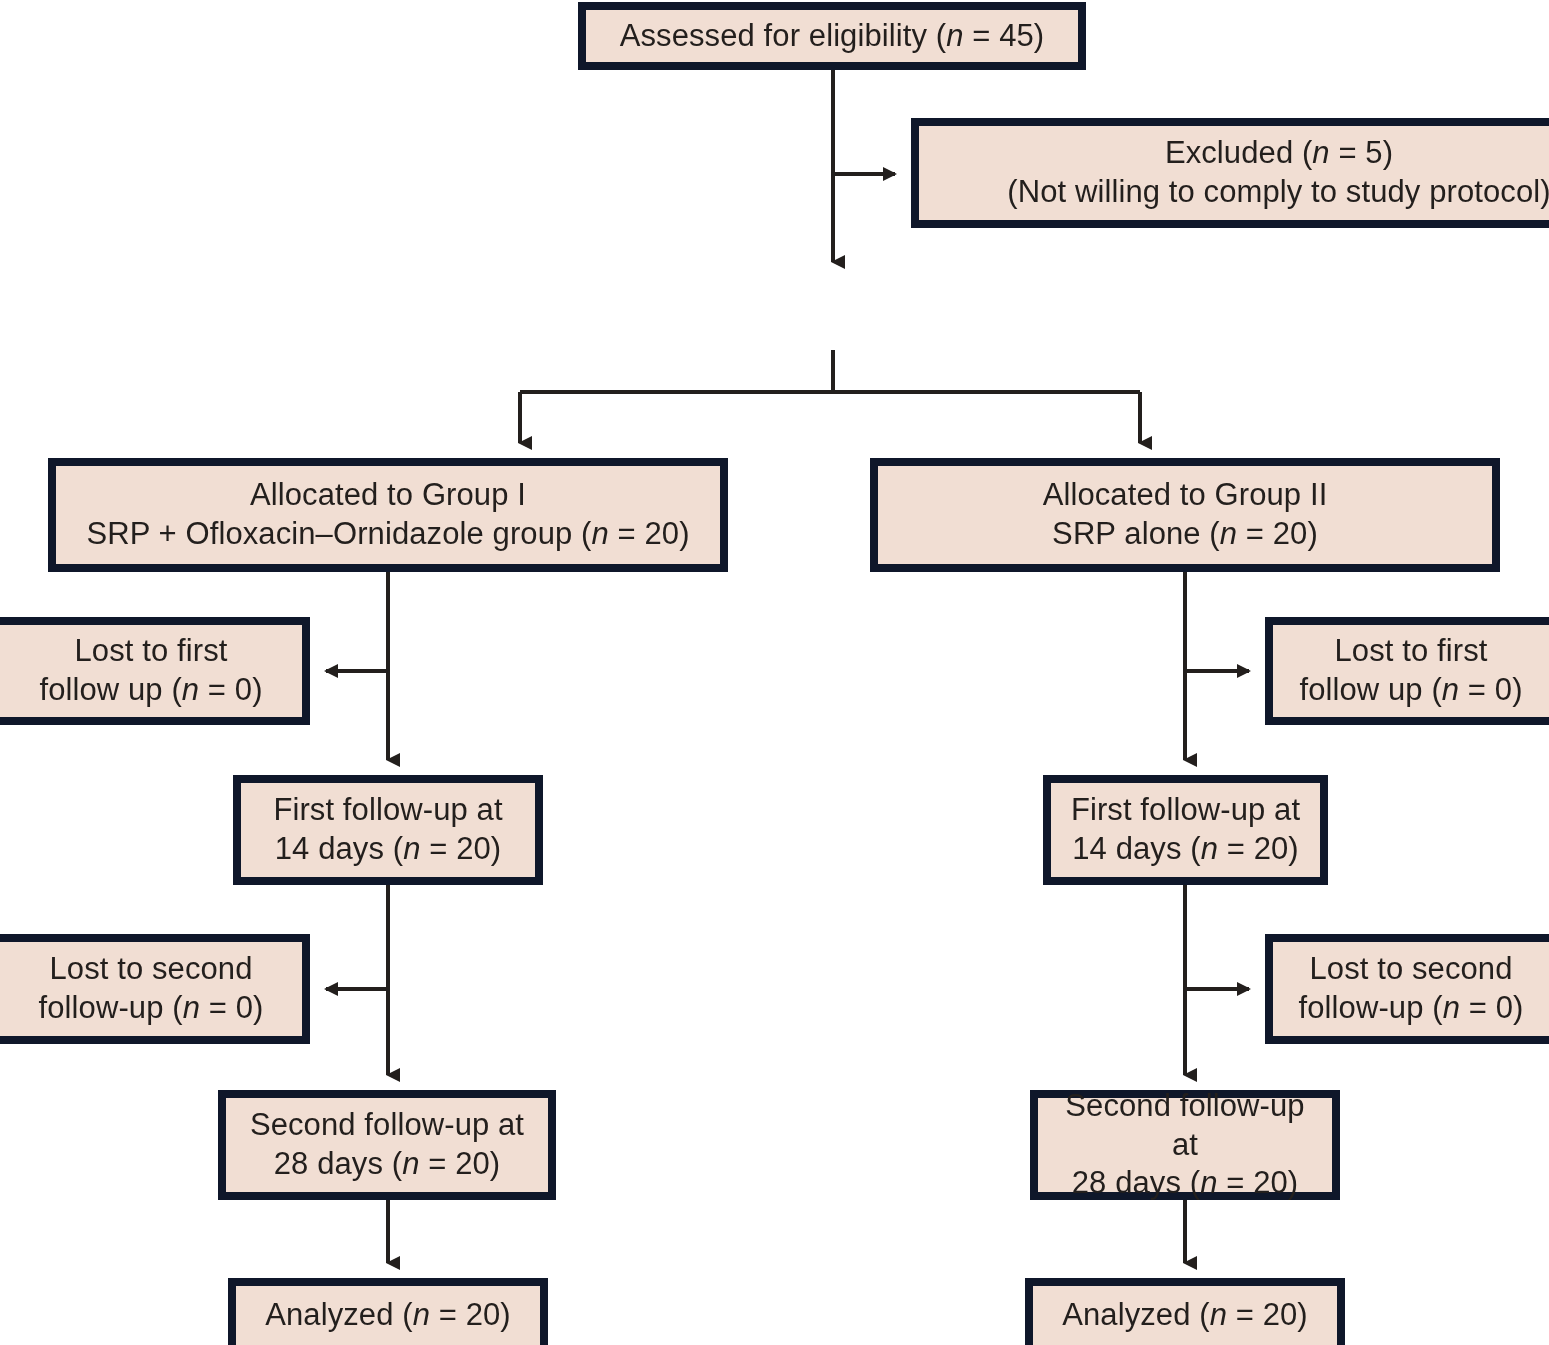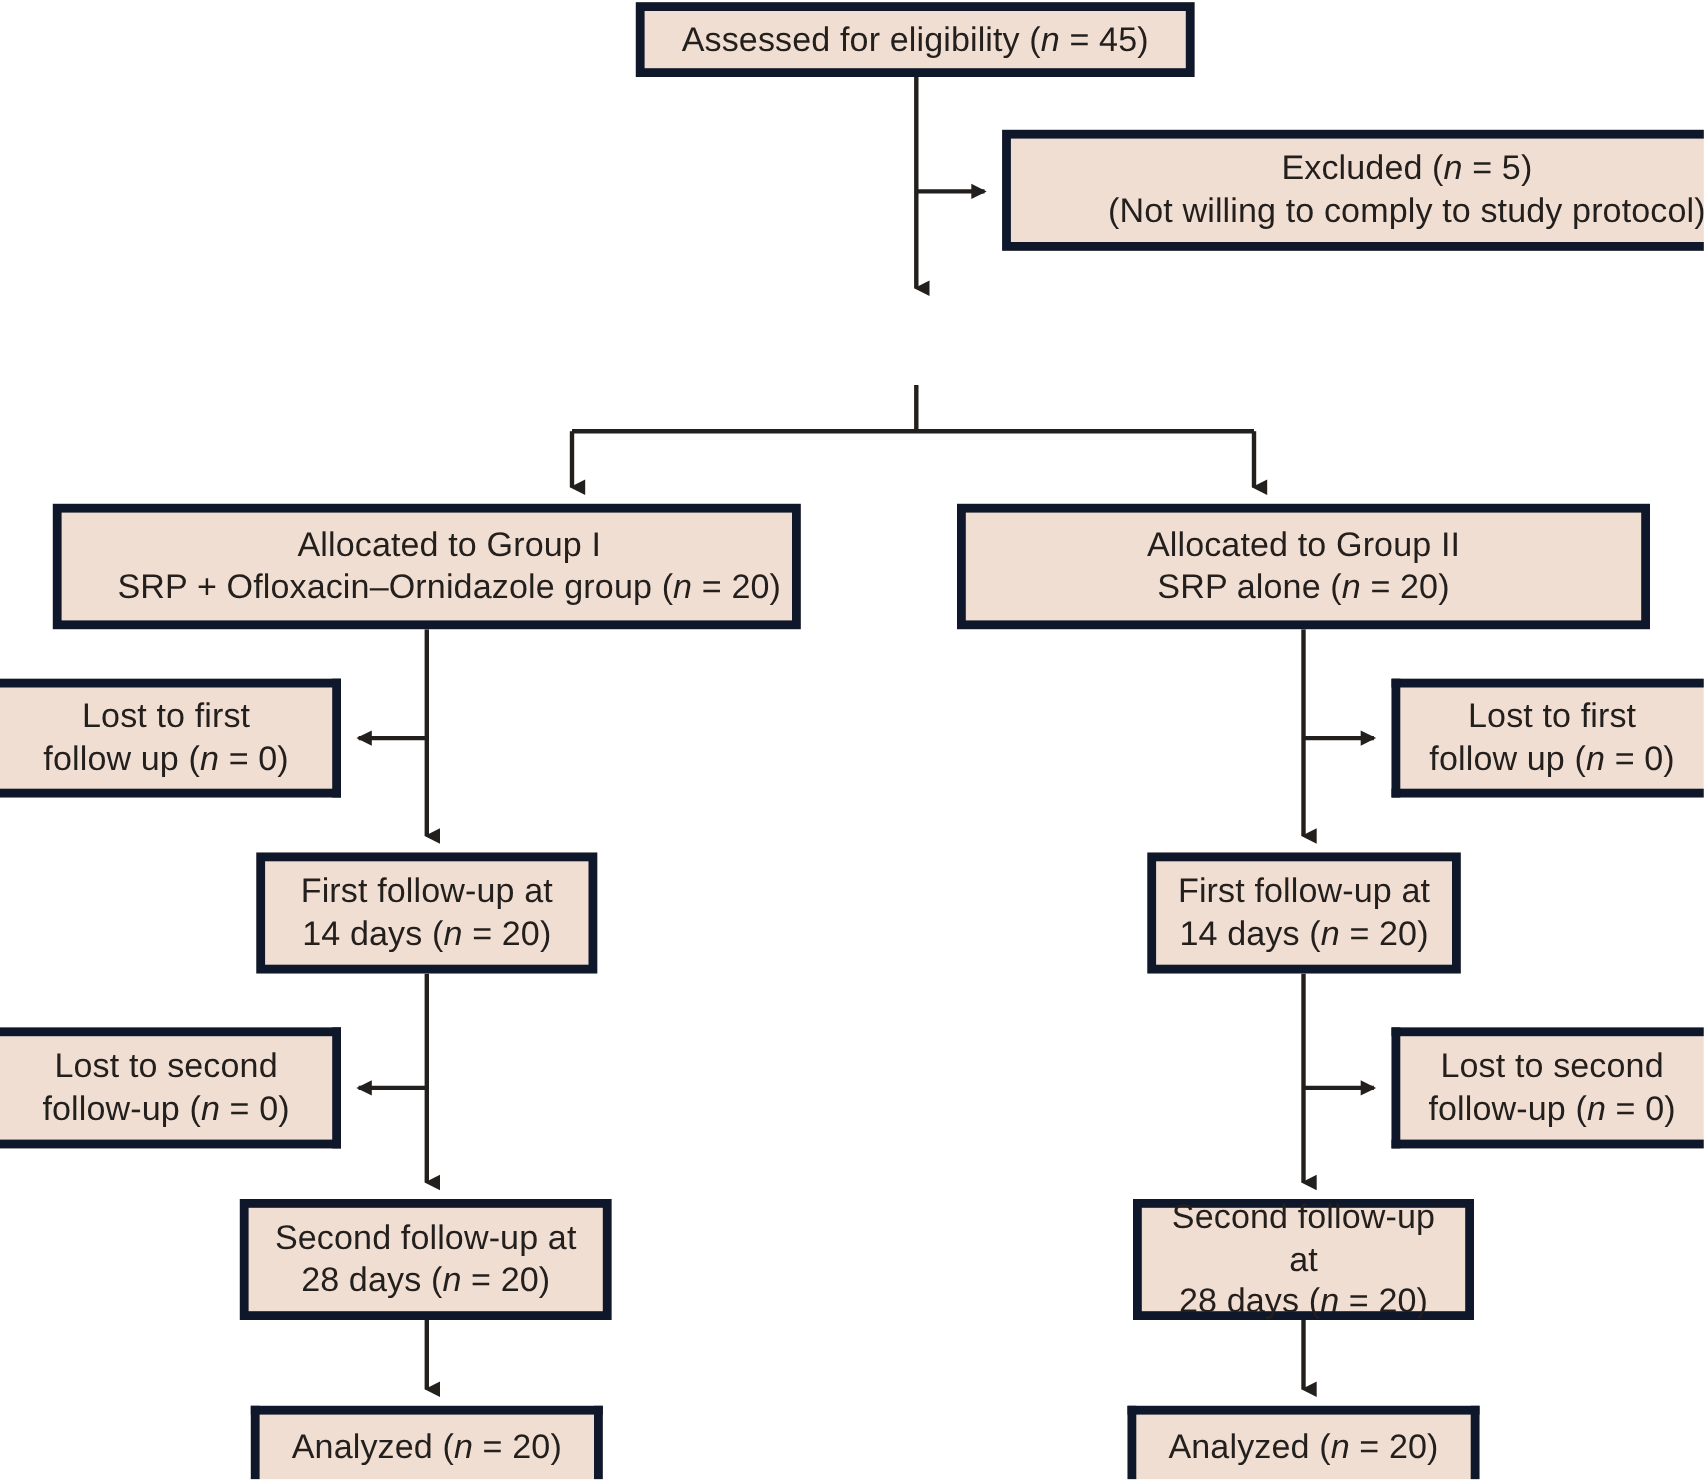--- a/index.html
+++ b/index.html
@@ -101,21 +101,21 @@
 
   <div class="node" style="left:578px; top:2px; width:508px; height:68px;">
     <span>Assessed for eligibility (<i>n</i> = 45)</span>
   </div>
 
   <div class="node" style="left:911px; top:118px; width:736px; height:110px;">
     <span>Excluded (<i>n</i> = 5)<br>(Not willing to comply to study protocol)</span>
   </div>
 
 
-  <div class="node" style="left:48px; top:458px; width:680px; height:114px;justify-content:flex-end;">
+  <div class="node" style="left:48px; top:458px; width:680px; height:114px;">
     <span>Allocated to Group I<br>SRP + Ofloxacin–Ornidazole group (<i>n</i> = 20)</span>
   </div>
 
   <div class="node" style="left:870px; top:458px; width:630px; height:114px;">
     <span>Allocated to Group II<br>SRP alone (<i>n</i> = 20)</span>
   </div>
 
   <div class="node clip-left" style="left:0px; top:617px; width:310px; height:108px;">
     <span>Lost to first<br>follow up (<i>n</i> = 0)</span>
   </div>

